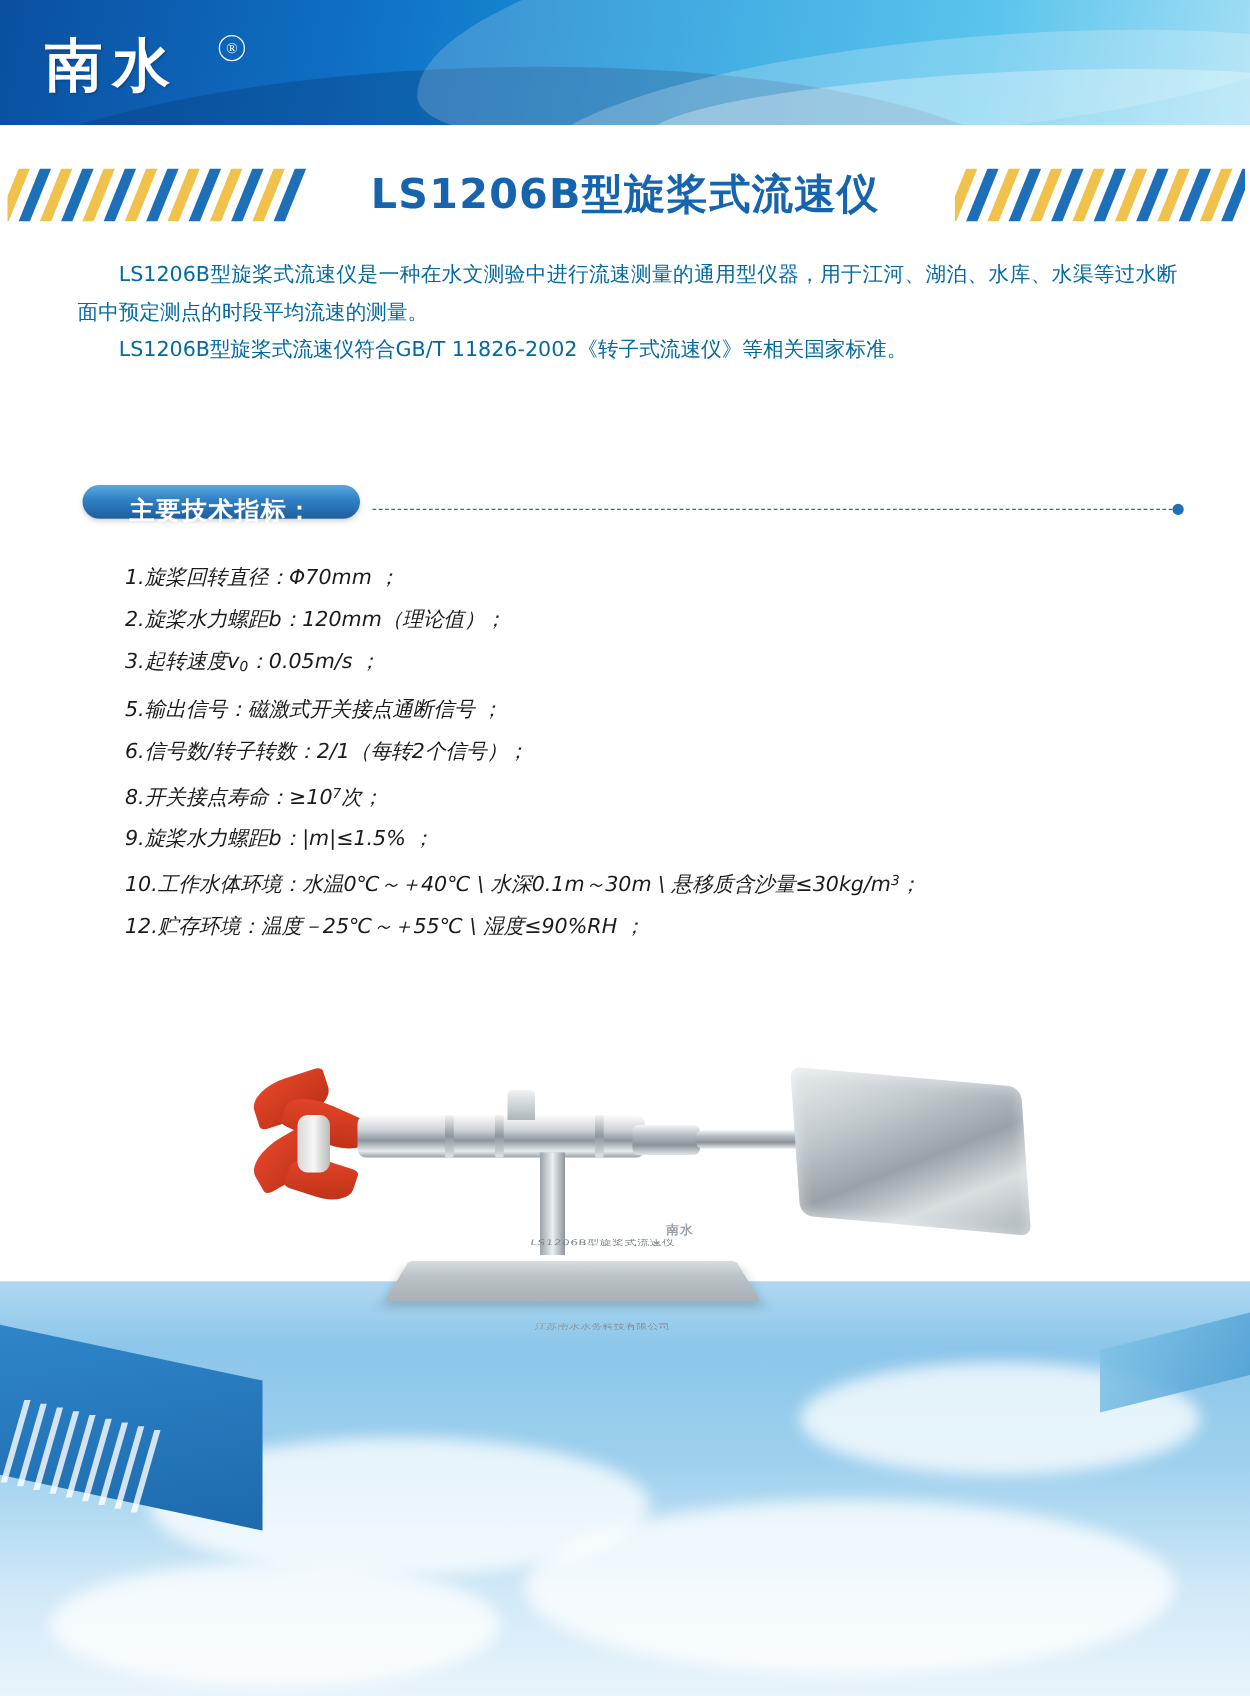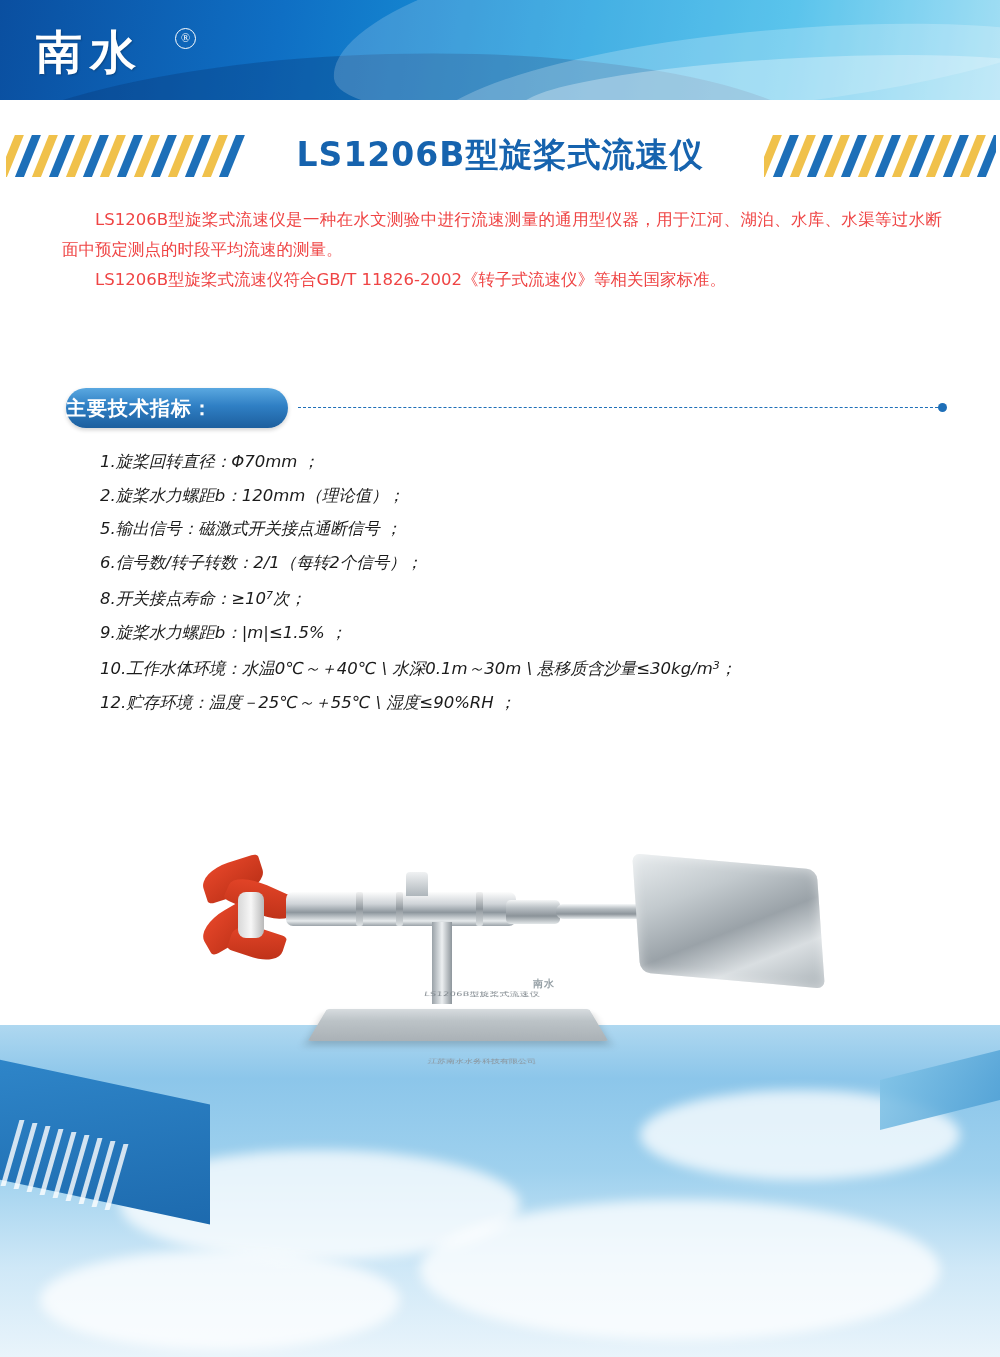--- a/index.html
+++ b/index.html
@@ -115,47 +115,47 @@
     line-height: 50px;
     font-family: "DejaVu Sans", "Liberation Sans", sans-serif;
   }
 
   
   .intro {
     position: absolute;
     left: 62px; top: 205px;
     width: 880px;
     font-size: 16.5px;
-    color: #ef4444;
+    color: #0369a1;
     line-height: 30px;
     text-align: justify;
     font-family: "DejaVu Sans", "Liberation Sans", sans-serif;
   }
   .intro p { margin: 0; text-indent: 2em; }
 
   
   .section-head {
     position: absolute;
     left: 66px; top: 388px;
     width: 880px;
     height: 42px;
   }
   .pill {
     position: absolute;
     left: 0; top: 0;
     width: 222px;
-    height: 40px;
+    height: 27px;
     border-radius: 20px;
     background: linear-gradient(180deg, #5aa8e0 0%, #2f7fc4 45%, #1d5f9e 100%);
     box-shadow: 0 2px 4px rgba(0,0,0,0.18);
     color: #ffffff;
     font-size: 20px;
     font-weight: bold;
     line-height: 40px;
-    text-align: left;
+    text-align: center;
     letter-spacing: 1px;
     font-family: "DejaVu Sans", "Liberation Sans", sans-serif;
   }
   .dash-line {
     position: absolute;
     left: 232px; top: 19px;
     width: 640px;
     height: 0;
     border-top: 1.6px dashed #1e6fb8;
   }
@@ -396,20 +396,21 @@
 <div class="section-head">
   <div class="pill">主要技术指标：</div>
   <div class="dash-line"></div>
   <div class="dot-end"></div>
 </div>
 
 <div class="specs">
   <ol id="spec-items">
       <li><span>1.</span><span>旋桨回转直径：</span><span>Φ70mm ；</span></li>
       <li><span>2.</span><span>旋桨水力螺距b：</span><span>120mm（理论值）；</span></li>
+      <li><span>3.</span><span>起转速度v</span><sub>0</sub><span>：0.05m/s ；</span></li>
       <li><span>5.</span><span>输出信号：</span><span>磁激式开关接点通断信号 ；</span></li>
       <li><span>6.</span><span>信号数/转子转数：</span><span>2/1（每转2个信号）；</span></li>
       <li><span>8.</span><span>开关接点寿命：</span><span>≥10</span><sup>7</sup><span>次；</span></li>
       <li><span>9.</span><span>旋桨水力螺距b：</span><span>|m|≤1.5% ；</span></li>
       <li><span>10.</span><span>工作水体环境：</span><span>水温0℃～＋40℃ \ 水深0.1m～30m \ 悬移质含沙量≤30kg/m</span><sup>3</sup><span>；</span></li>
       <li><span>12.</span><span>贮存环境：</span><span>温度－25℃～＋55℃ \ 湿度≤90%RH ；</span></li>
     </ol>
 </div>
 
 <div class="photo-white-mask"></div>

